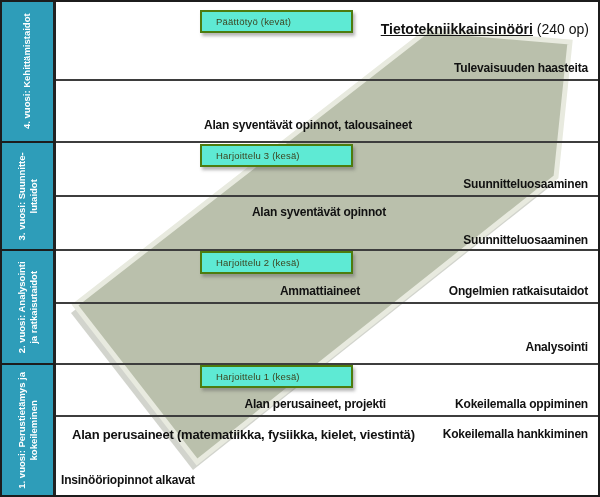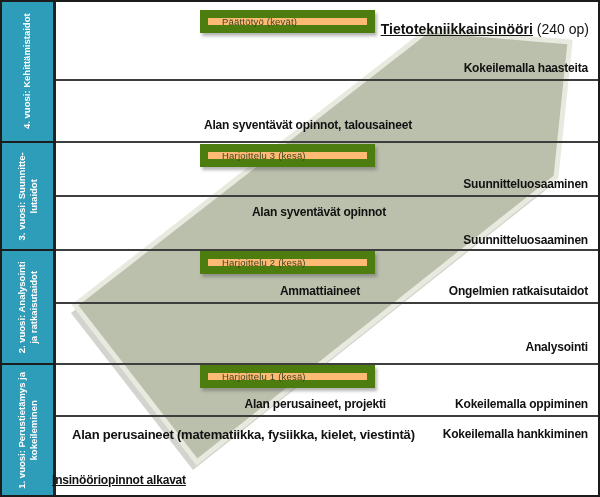--- a/index.html
+++ b/index.html
@@ -20,35 +20,35 @@
     white-space:pre-line;text-align:center;
     font-weight:bold;font-size:9.5px;line-height:1.3;color:#ffffff;
     letter-spacing:0;
   }
   
   .hline{position:absolute;left:54px;right:0;height:2px;background:#3d3d3d;z-index:3;}
   
   .arrow-svg{position:absolute;left:0;top:0;z-index:1;}
   
   .mbox{
-    position:absolute;left:198px;width:175px;height:23px;z-index:4;
-    background:#fdba74;border:8px solid #4d7c0f;
+    position:absolute;left:198px;width:153px;height:23px;z-index:4;
+    background:#5eead4;border:2px solid #4d7c0f;
     box-shadow:2px 3px 3px rgba(90,90,90,0.45);
     display:flex;align-items:center;
     font-size:9.5px;color:#3c4420;letter-spacing:0.2px;
     padding-left:14px;box-sizing:border-box;
   }
   
   .lbl{position:absolute;z-index:5;font-weight:bold;font-size:12px;letter-spacing:-0.2px;white-space:nowrap;}
   .study{text-align:right;}
   .outcome{right:10px;text-align:right;}
   .title-line{position:absolute;z-index:5;top:19px;right:9px;font-size:14px;white-space:nowrap;}
   .title-main{font-weight:bold;text-decoration:underline;}
   .title-suffix{font-weight:normal;}
-  .start-lbl{left:50px;top:471px;text-decoration:underline;}
+  .start-lbl{left:59px;top:471px;}
 </style>
 </head>
 <body>
 
 <div class="stage">
 
   <svg class="arrow-svg" width="596" height="493" viewBox="0 0 596 493">
     <polygon points="69,311 422,36 564,48 550,183 191,468" fill="#c7c9c1" opacity="0.8"></polygon>
     <polygon points="73,303 426,28 568,40 554,175 195,460" fill="#bac0ac" stroke="#e8eadf" stroke-width="5" stroke-linejoin="miter"></polygon>
   </svg>
@@ -93,21 +93,21 @@
   <div class="title-line">
     <span class="title-main">Tietotekniikkainsinööri</span><span class="title-suffix"> (240 op)</span>
   </div>
 
   <div class="lbl study" style="left:118px;width:292px;top:116px">Alan syventävät opinnot, talousaineet</div>
   <div class="lbl study" style="left:118px;width:240px;top:282px">Ammattiaineet</div>
   <div class="lbl study" style="left:118px;width:266px;top:203px">Alan syventävät opinnot</div>
   <div class="lbl study" style="left:118px;width:266px;top:395px">Alan perusaineet, projekti</div>
   <div class="lbl study" style="left:70px;width:336px;top:425px;font-size:13px">Alan perusaineet (matematiikka, fysiikka, kielet, viestintä)</div>
 
-  <div class="lbl outcome" style="top:59px">Kokeilemalla haasteita</div>
+  <div class="lbl outcome" style="top:59px">Tulevaisuuden haasteita</div>
   <div class="lbl outcome" style="top:175px">Suunnitteluosaaminen</div>
   <div class="lbl outcome" style="top:231px">Suunnitteluosaaminen</div>
   <div class="lbl outcome" style="top:282px">Ongelmien ratkaisutaidot</div>
   <div class="lbl outcome" style="top:338px">Analysointi</div>
   <div class="lbl outcome" style="top:395px">Kokeilemalla oppiminen</div>
   <div class="lbl outcome" style="top:425px">Kokeilemalla hankkiminen</div>
 
   <div class="lbl start-lbl">Insinööriopinnot alkavat</div>
 
 </div>

